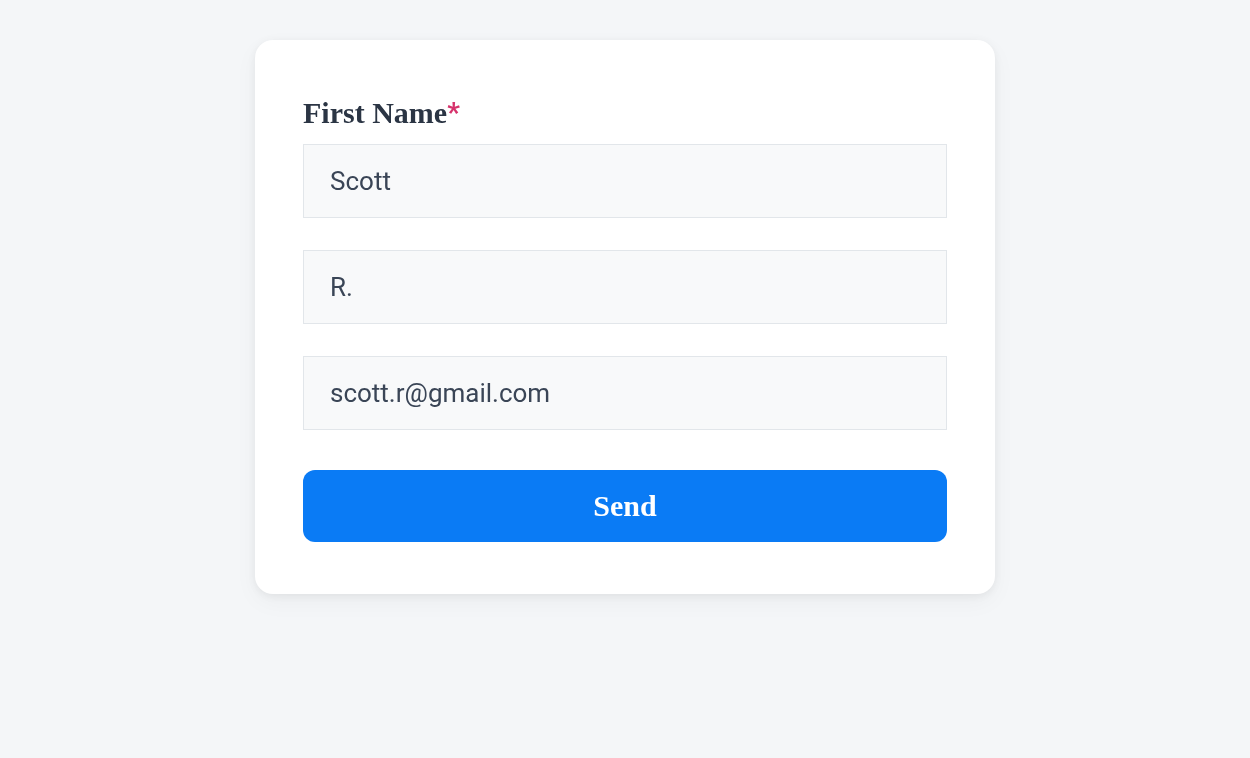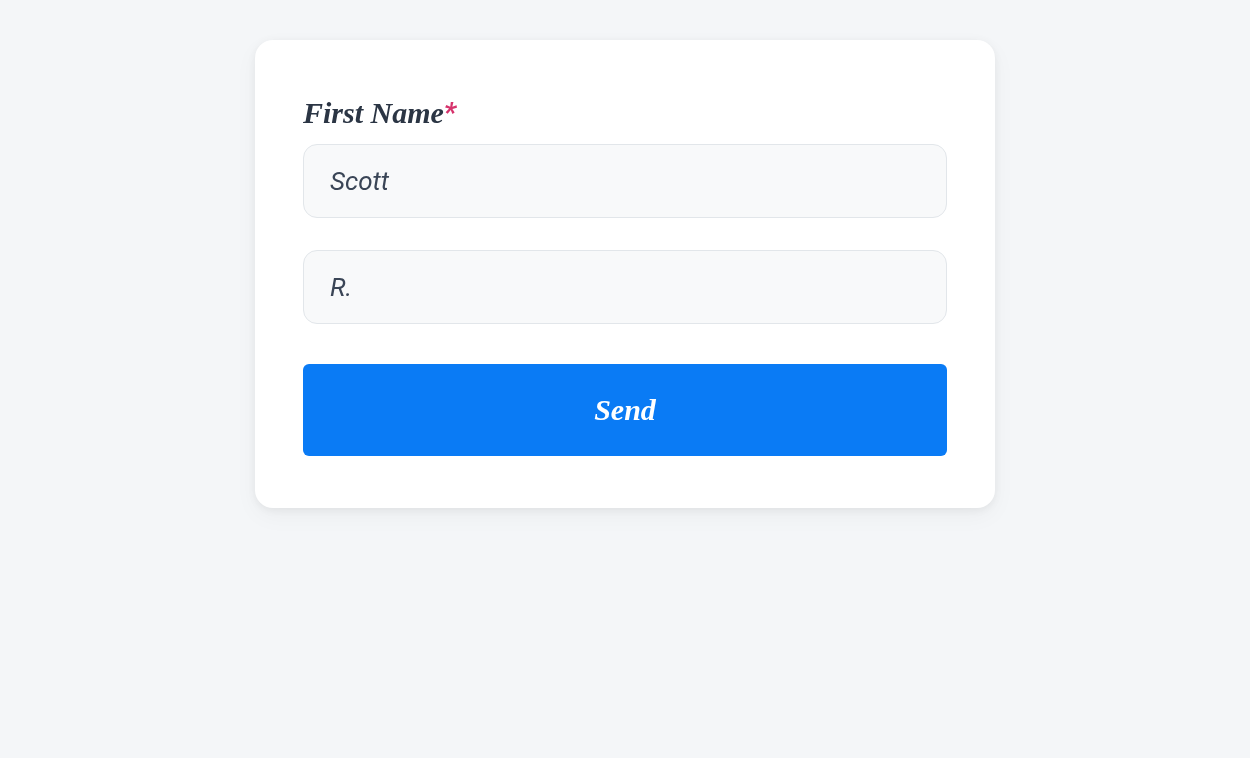--- a/index.html
+++ b/index.html
@@ -1,19 +1,18 @@
 <!DOCTYPE html>
 <html><head>
 <meta charset="utf-8">
 <style>
   * {
     box-sizing: border-box;
     margin: 0;
     padding: 0;
-    font-style: italic;
   }
   body {
     width: 1250px;
     height: 758px;
     background: #f4f6f8;
     font-family: -apple-system, BlinkMacSystemFont, "Segoe UI", Roboto, "Helvetica Neue", Arial, sans-serif;
     display: flex;
     justify-content: center;
     align-items: flex-start;
     padding-top: 40px;
@@ -47,31 +46,31 @@
     vertical-align: top;
   }
   .text-input {
     width: 100%;
     height: 74px;
     padding: 0 26px;
     font-size: 26px;
     color: #3a4556;
     background: #f8f9fa;
     border: 1px solid #e2e6ea;
-    border-radius: 14px;
+    border-radius: 0;
     font-family: -apple-system, BlinkMacSystemFont, "Segoe UI", Roboto, "Helvetica Neue", Arial, sans-serif;
     outline: none;
   }
   .send-button {
     width: 100%;
-    height: 92px;
+    height: 72px;
     background: #0a7bf5;
     color: #ffffff;
     border: none;
-    border-radius: 6px;
+    border-radius: 12px;
     font-family: Georgia, "Times New Roman", serif;
     font-size: 30px;
     font-weight: 700;
     cursor: pointer;
   }
 </style>
 </head>
 <body>
 
 <div class="card">
@@ -81,17 +80,18 @@
       <span>First Name</span><span class="required-asterisk">*</span>
     </label>
     <input type="text" class="text-input" value="Scott" style="">
   </div>
 
   <div class="field-group">
     <input type="text" class="text-input" value="R." style="">
   </div>
 
   <div class="field-group">
+    <input type="email" class="text-input" value="scott.r@gmail.com" style="">
   </div>
 
   <button class="send-button">Send</button>
 
 </div>
 
 </body></html>

